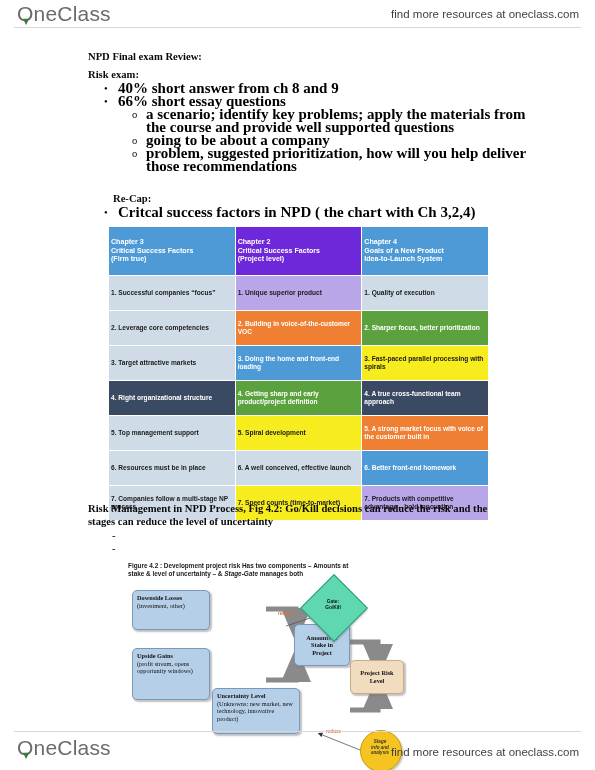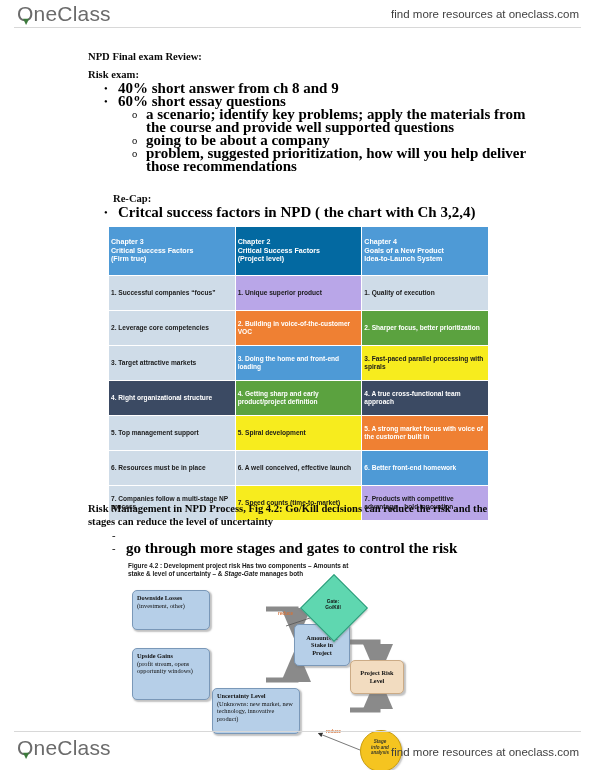--- a/index.html
+++ b/index.html
@@ -172,21 +172,21 @@
   <div class="txt b" style="left:88px;top:40px;margin-top:10px;">NPD Final exam Review:</div>
 
   <div class="txt b" style="left:88px;top:68px;">Risk exam:</div>
 
   <div class="bullet-row" style="left:104px;top:82px;width:420px;">
     <span class="bullet-mark">•</span>
     <span class="bullet-text b">40% short answer from ch 8 and 9</span>
   </div>
   <div class="bullet-row" style="left:104px;top:95px;width:420px;">
     <span class="bullet-mark">•</span>
-    <span class="bullet-text b">60% short essay questions</span>
+    <span class="bullet-text b">66% short essay questions</span>
   </div>
   <div class="bullet-row" style="left:132px;top:108px;width:400px;">
     <span class="bullet-mark">o</span>
     <span class="bullet-text b">a scenario; identify key problems; apply the materials from the course and provide well supported questions</span>
   </div>
   <div class="bullet-row" style="left:132px;top:134px;width:400px;">
     <span class="bullet-mark">o</span>
     <span class="bullet-text b">going to be about a company</span>
   </div>
   <div class="bullet-row" style="left:132px;top:147px;width:400px;">
@@ -201,21 +201,21 @@
   </div>
 
   <table class="tbl" id="csf-table">
     <thead>
       <tr>
           <td class="hdr" style="background: rgb(78, 154, 214);">
             <div>Chapter 3</div>
             <div>Critical Success Factors</div>
             <div>(Firm true)</div>
           </td>
-          <td class="hdr" style="background: #0369a1;">
+          <td class="hdr" style="background: #6d28d9;">
             <div>Chapter 2</div>
             <div>Critical Success Factors</div>
             <div>(Project level)</div>
           </td>
           <td class="hdr" style="background: rgb(78, 154, 214);">
             <div>Chapter 4</div>
             <div>Goals of a New Product</div>
             <div>Idea-to-Launch System</div>
           </td>
         </tr>
@@ -258,21 +258,20 @@
         </tr>
       </tbody>
   </table>
 
   <div class="txt b" style="left:88px;top:502px;width:420px;">Risk Management in NPD Process, Fig 4.2: Go/Kill decisions can reduce the risk and the stages can reduce the level of uncertainty</div>
   <div class="bullet-row" style="left:112px;top:529px;width:420px;">
     <span class="bullet-mark">-</span>
   </div>
   <div class="bullet-row" style="left:112px;top:542px;width:420px;">
     <span class="bullet-mark">-</span>
-    <span class="bullet-text b">go through more stages and gates to control the risk</span>
   </div>
 
   <div class="fig">
 
     <div class="fig-cap">
       <span>Figure 4.2 : Development project risk Has two components – Amounts at</span><br>
       <span>stake &amp; level of uncertainty – &amp; </span><i>Stage-Gate</i><span> manages both</span>
     </div>
 
     <svg class="arrows" viewBox="0 0 350 200">

